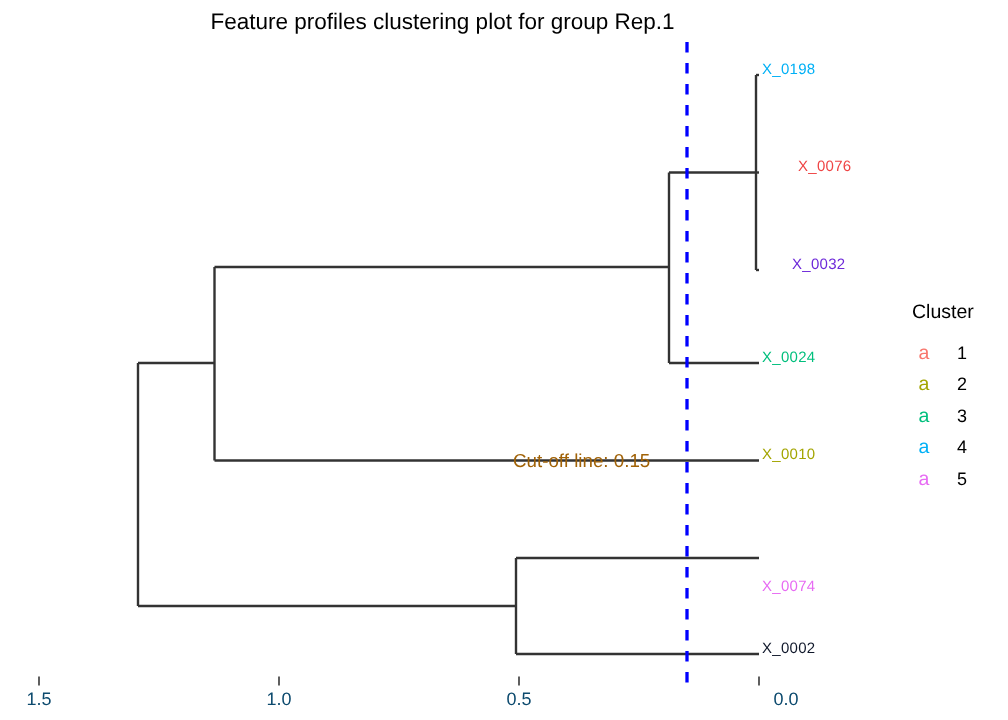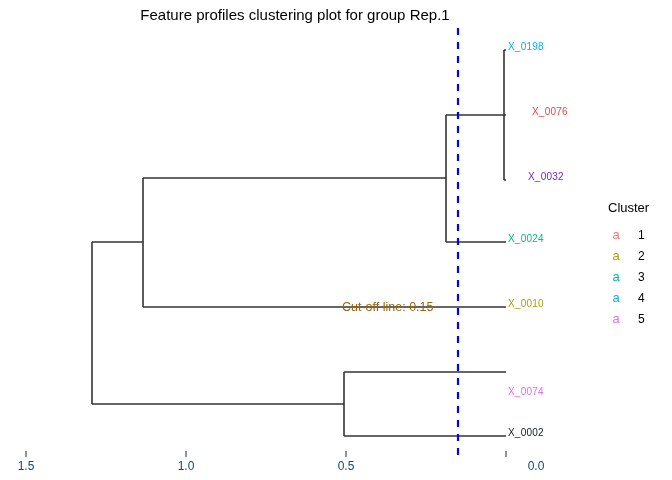--- a/index.html
+++ b/index.html
@@ -127,21 +127,21 @@
   <div class="leaf-label" style="left:508px; top:233px; color:#00BF7D;">X_0024</div>
   <div class="leaf-label" style="left:508px; top:298px; color:#A3A500;">X_0010</div>
   <div class="leaf-label" style="left:508px; top:363px; color:#E76BF3;margin-top:23px;">X_0074</div>
   <div class="leaf-label" style="left:508px; top:427px; color:#0f172a;">X_0002</div>
 
   <div id="cutoff-label" style="left:342px; top:300px;">Cut-off line: 0.15</div>
 
   <div class="axis-tick-label" style="left:26px;  top:459px;">1.5</div>
   <div class="axis-tick-label" style="left:186px; top:459px;">1.0</div>
   <div class="axis-tick-label" style="left:346px; top:459px;text-align:center;">0.5</div>
-  <div class="axis-tick-label" style="left:536px; top:459px;">0.0</div>
+  <div class="axis-tick-label" style="left:524px; top:459px;">0.0</div>
 
   <div id="legend">
     <div id="legend-title">Cluster</div>
 
     <div class="legend-row">
       <span class="legend-key" style="color:#F8766D;">a</span>
       <span class="legend-text">1</span>
     </div>
     <div class="legend-row">
       <span class="legend-key" style="color:#A3A500;">a</span>

